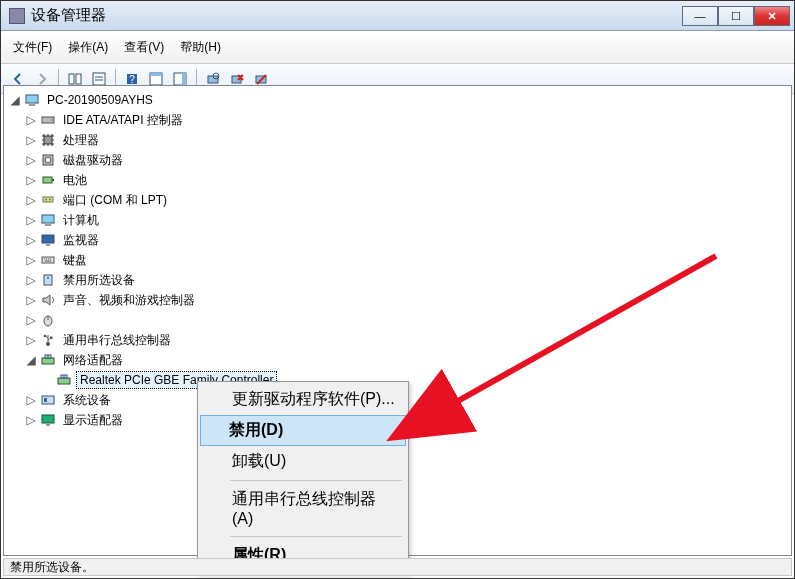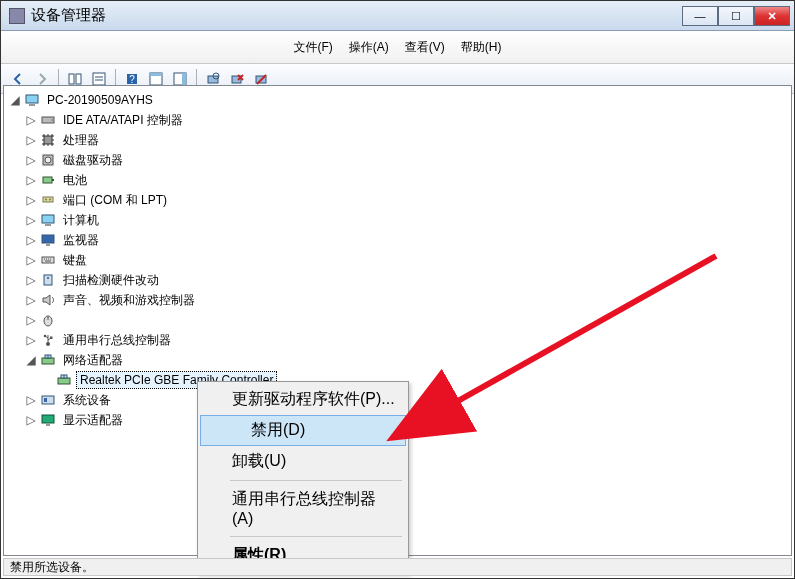--- a/index.html
+++ b/index.html
@@ -52,21 +52,20 @@
     font-weight: bold;
   }
   
   .menubar {
     height: 30px;
     background: linear-gradient(to bottom, #ffffff, #f0f0f0);
     border-bottom: 1px solid #c8c8c8;
     display: flex;
     align-items: center;
     padding: 16px 4px;
-    justify-content: center;
   }
   .menubar .menu {
     padding: 2px 8px;
     cursor: pointer;
   }
   
   .toolbar {
     height: 30px;
     background: linear-gradient(to bottom, #fbfdff, #e8eef6);
     border-bottom: 1px solid #b9c8da;
@@ -160,21 +159,22 @@
     background: #f0f0f0;
   }
   .contextmenu .cm-item {
     position: relative;
     padding: 5px 10px 5px 32px;
     cursor: pointer;
   }
   .contextmenu .cm-item.highlight {
     background: #cde6f7;
     border: 1px solid #78aee5;
-    padding: 4px 9px 4px 50px;
+    padding: 4px 9px 4px 28px;
+    font-weight: bold;
   }
   .contextmenu .cm-sep {
     height: 1px;
     background: #c8c8c8;
     margin: 3px 4px 3px 30px;
   }
   
   .arrow-overlay {
     position: absolute;
     left: 0; top: 0; right: 0; bottom: 0;
@@ -380,21 +380,21 @@
             </li>
             <li>
               <div class="node">
                 <span class="expander">▷</span>
                 <span class="icon">
                   <svg viewBox="0 0 16 16">
                     <rect x="4" y="3" width="8" height="10" fill="#cde" stroke="#357"></rect>
                     <circle cx="8" cy="6" r="1" fill="#357"></circle>
                   </svg>
                 </span>
-                <span class="label">扫描检测硬件改动</span>
+                <span class="label">禁用所选设备</span>
               </div>
             </li>
             <li>
               <div class="node">
                 <span class="expander">▷</span>
                 <span class="icon">
                   <svg viewBox="0 0 16 16">
                     <path d="M3 6v4h3l4 3V3L6 6z" fill="#ccc" stroke="#555"></path>
                     <path d="M12 5c2 2 2 4 0 6" fill="none" stroke="#555"></path>
                   </svg>

